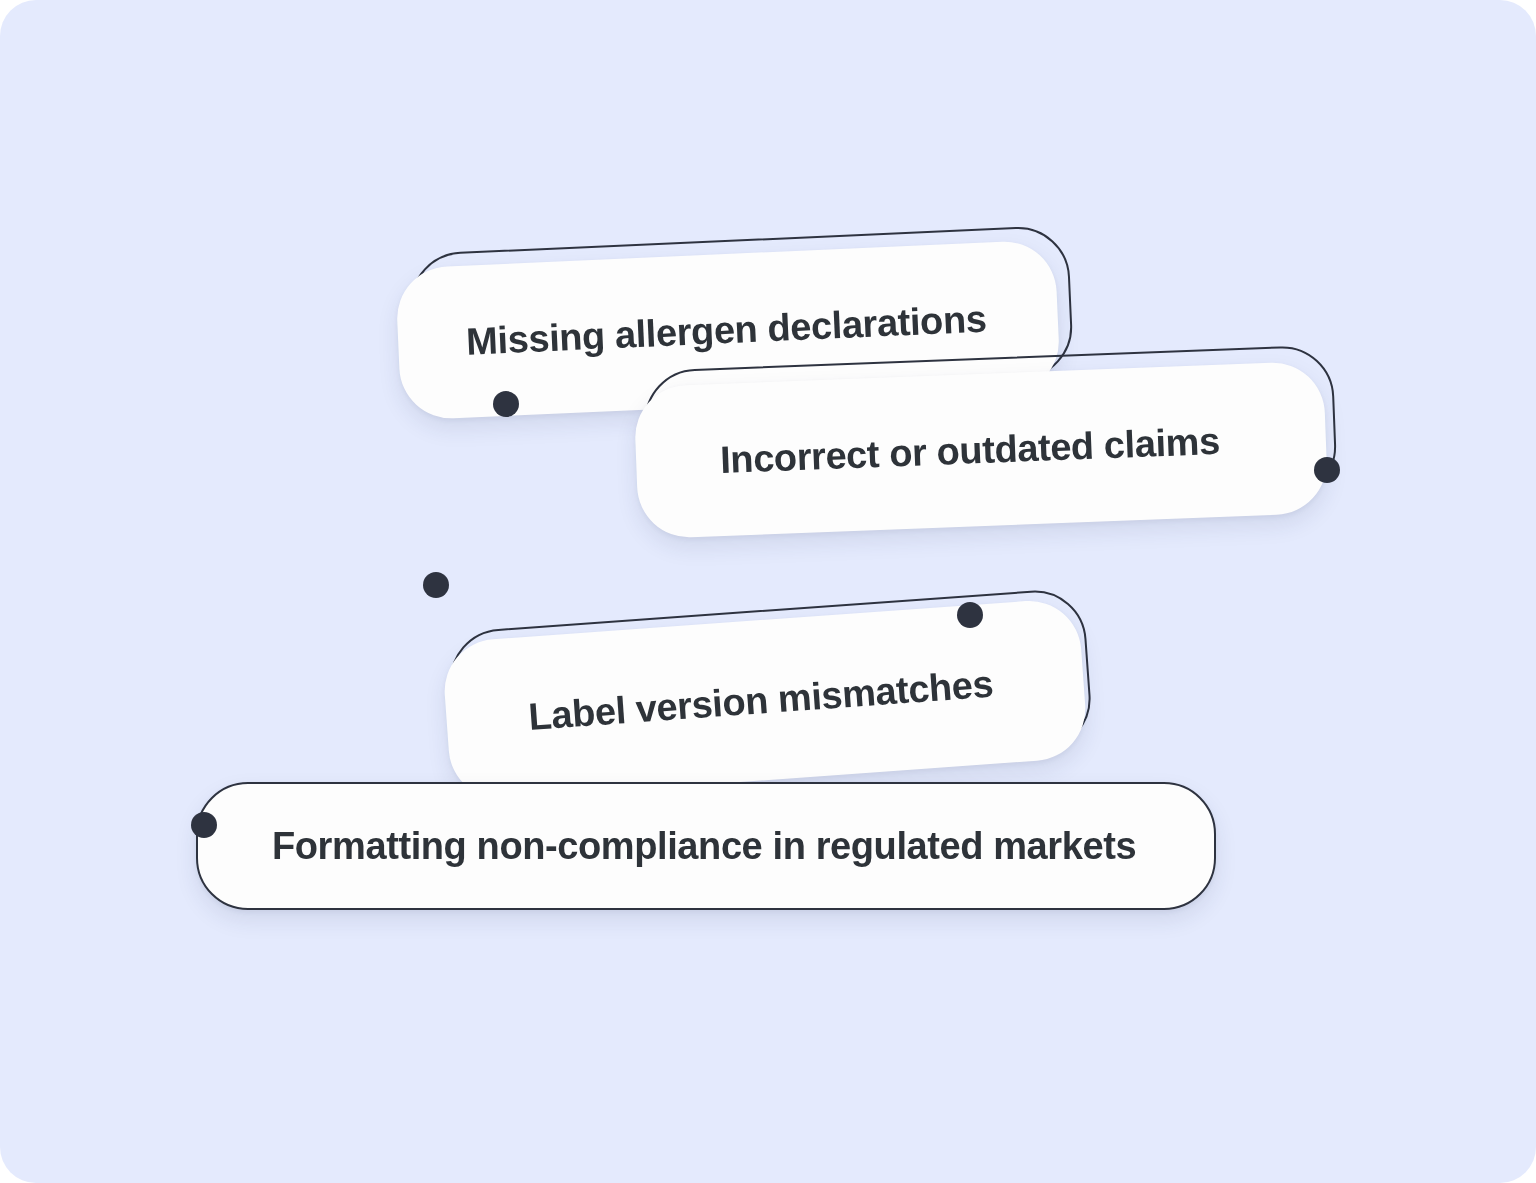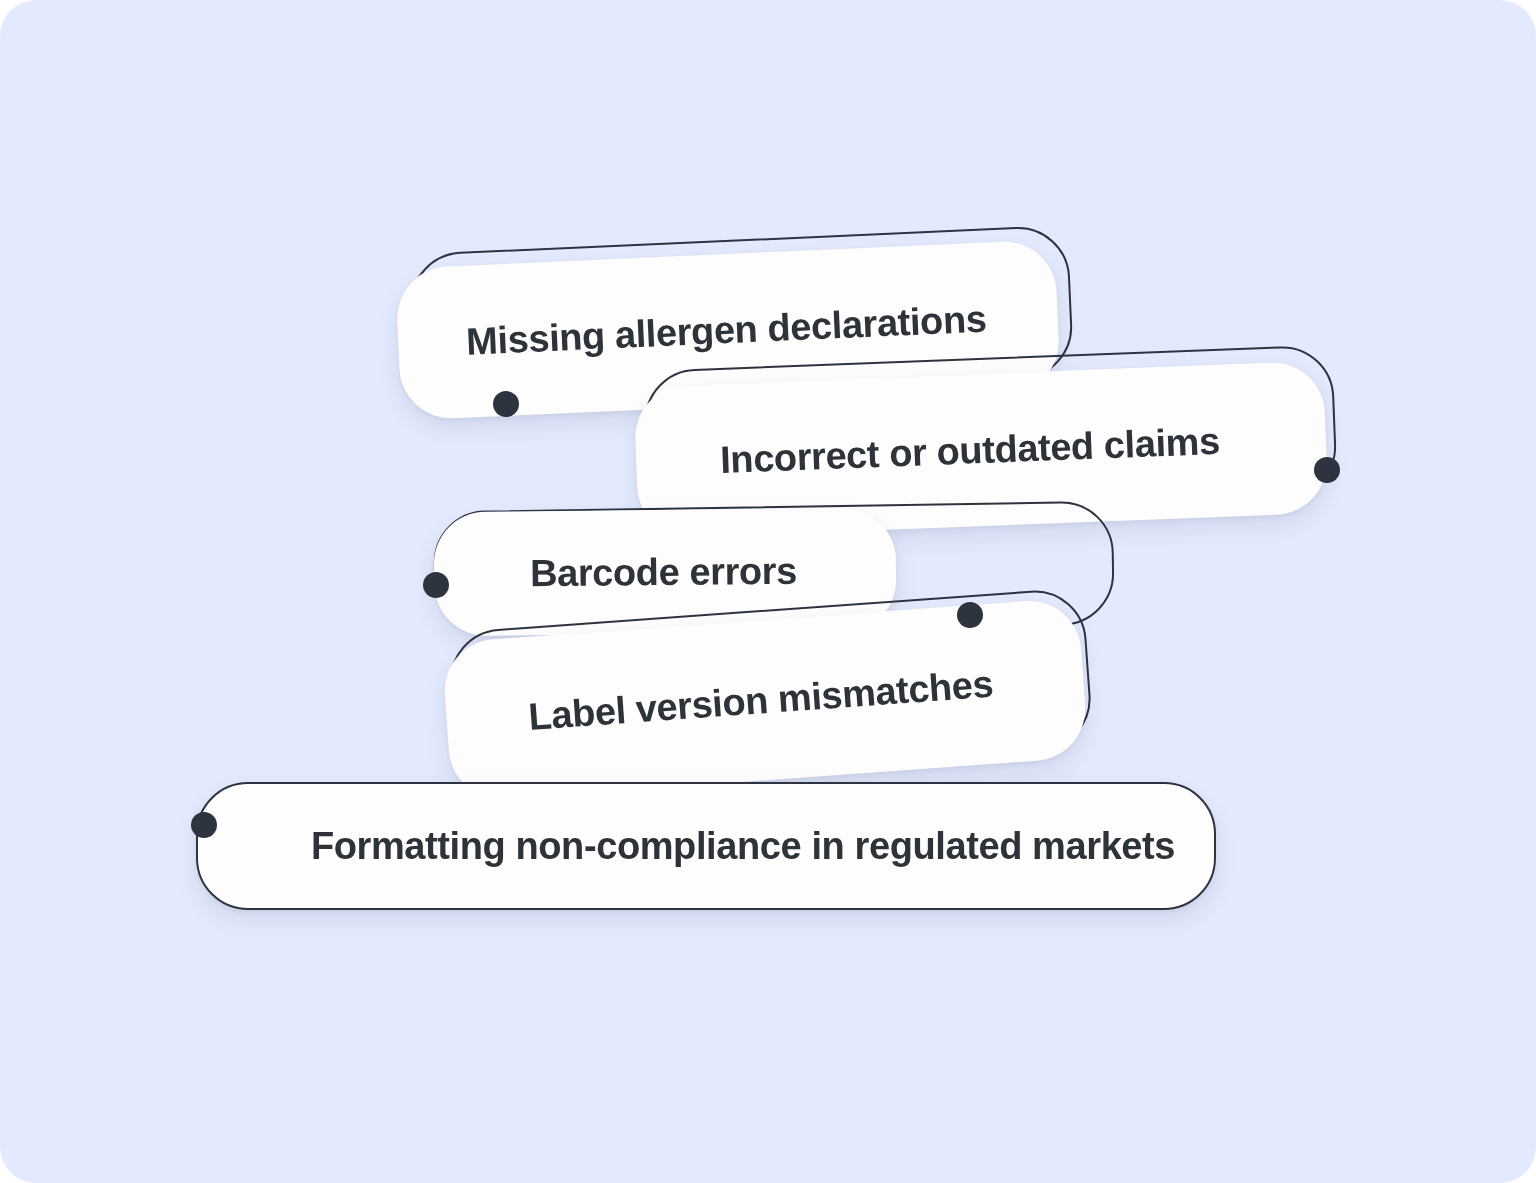--- a/index.html
+++ b/index.html
@@ -62,21 +62,20 @@
     box-shadow: 0 10px 22px rgba(40, 50, 90, 0.10),
                 0 2px 5px rgba(40, 50, 90, 0.06);
     transform-origin: 50% 50%;
     display: flex;
     align-items: center;
   }
 
   
   .card-face.outlined {
     border: 2px solid #ef4444;
-    justify-content: center;
   }
 
   .card-label {
     display: block;
     color: #2e3339;
     font-family: "Liberation Sans", sans-serif;
     font-weight: bold;
     font-size: 38px;
     letter-spacing: -0.4px;
     white-space: nowrap;
@@ -128,26 +127,20 @@
       </div>
     </div>
 
     <div class="card-item" id="card-1">
       <div class="card-back" style="border-color: rgb(46, 51, 64);"></div>
       <div class="card-face" style="background: rgb(253, 253, 253);">
         <span class="card-label" style="color: rgb(46, 51, 57);">Incorrect or outdated claims</span>
       </div>
     </div>
 
-    <div class="card-item" id="card-2">
-      <div class="card-back" style="border-color: rgb(46, 51, 64);"></div>
-      <div class="card-face" style="background: rgb(253, 253, 253);">
-        <span class="card-label" style="color: rgb(46, 51, 57);">Barcode errors</span>
-      </div>
-    </div>
 
     <div class="card-item" id="card-3">
       <div class="card-back" style="border-color: rgb(46, 51, 64);"></div>
       <div class="card-face" style="background: rgb(253, 253, 253);">
         <span class="card-label" style="color: rgb(46, 51, 57);">Label version mismatches</span>
       </div>
     </div>
 
     <div class="card-item" id="card-4">
       <div class="card-face outlined" style="background: rgb(253, 253, 253); border-color: rgb(46, 51, 64);">

